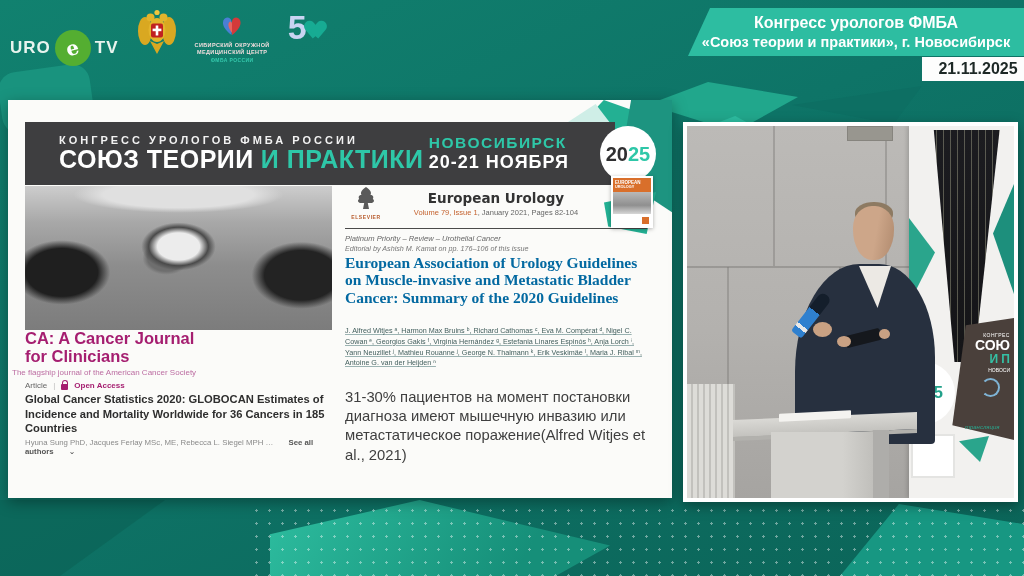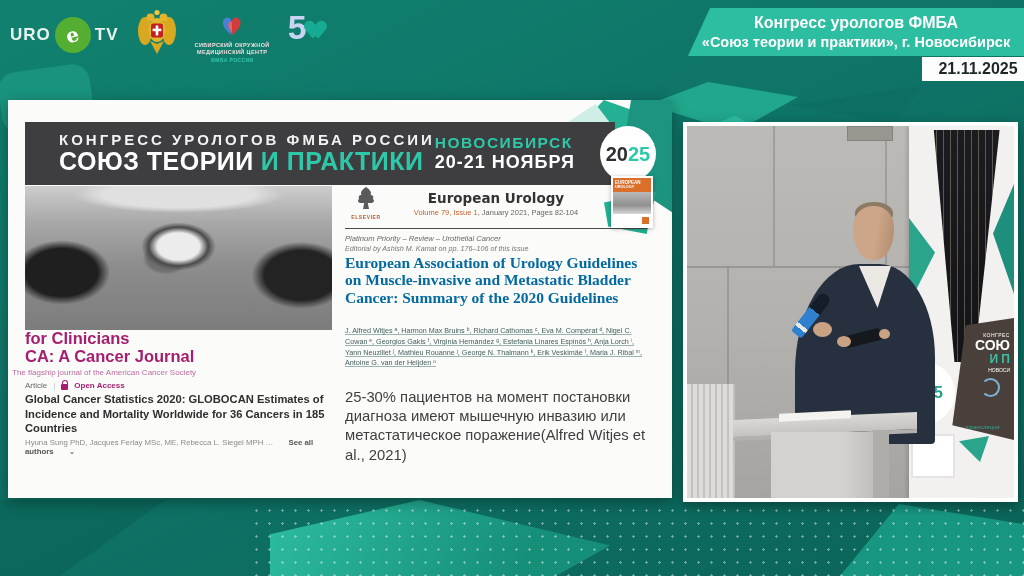--- a/index.html
+++ b/index.html
@@ -3,21 +3,21 @@
 <meta charset="utf-8">
 <style>
   html,body{margin:0;padding:0;background:#0a5a50;}
   .stage{position:relative;width:1024px;height:576px;overflow:hidden;
          background:linear-gradient(155deg,#11816f 0%,#0e7467 45%,#0b6458 100%);
          font-family:"Liberation Sans","DejaVu Sans",sans-serif;}
   
   .bgshape{position:absolute;}
   
   .toplogos{position:absolute;left:10px;top:6px;height:60px;display:flex;align-items:flex-start;gap:18px;}
-  .urotv{display:flex;align-items:center;gap:4px;margin-top:11px;}
+  .urotv{display:flex;align-items:center;gap:4px;margin-top:24px;}
   .urotv .t{color:#e9f4ee;font-weight:700;font-size:17px;letter-spacing:1px;}
   .urocircle{width:36px;height:36px;border-radius:50%;background:#54ae31;display:flex;align-items:center;justify-content:center;}
   .urocircle span{color:#fff;font-weight:800;font-size:20px;transform:rotate(-15deg);font-family:"DejaVu Serif",serif;}
   .medlogo{display:flex;flex-direction:column;align-items:center;margin-top:6px;}
   .medlogo .l1{font-size:5.5px;font-weight:700;color:#f2dede;letter-spacing:.4px;line-height:1.35;text-align:center;}
   .medlogo .l3{font-size:5px;font-weight:700;color:#35c9ad;letter-spacing:.4px;}
   .logo50{display:flex;align-items:flex-start;margin-top:6px;}
   .logo50 .five{font-size:34px;font-weight:800;color:#c9d4f2;line-height:.9;}
   .h50{position:relative;width:22px;height:20px;margin-top:8px;margin-left:-2px;}
   .h50::before,.h50::after{content:'';position:absolute;top:0;width:11px;height:17px;background:#17ab93;border-radius:11px 11px 0 0;}
@@ -30,21 +30,21 @@
   .banner .b1{font-size:16px;font-weight:700;line-height:1.25;}
   .banner .b2{font-size:14.5px;font-weight:800;line-height:1.25;}
   .datebadge{position:absolute;left:922px;top:57px;width:112px;height:24px;background:#fdfdfd;
              display:flex;align-items:center;justify-content:center;font-size:16px;font-weight:800;color:#1d2826;}
   
   .slide{position:absolute;left:8px;top:100px;width:664px;height:398px;background:#fbfbf9;
          box-shadow:0 4px 14px rgba(0,0,0,.35);}
   .deco{position:absolute;}
   .slidebar{position:absolute;left:17px;top:22px;width:590px;height:63px;background:#3e3e40;
             display:flex;align-items:center;justify-content:space-between;padding:0 46px 0 34px;box-sizing:border-box;z-index:3;}
-  .sb-left .r1{color:#f2f2f2;font-size:15px;letter-spacing:3px;font-weight:600;white-space:nowrap;}
+  .sb-left .r1{color:#f2f2f2;font-size:11px;letter-spacing:3px;font-weight:600;white-space:nowrap;}
   .sb-left .r2{font-size:25px;font-weight:800;letter-spacing:.5px;white-space:nowrap;line-height:1.1;}
   .sb-left .r2 .w{color:#fff;} .sb-left .r2 .g{color:#2ec7a8;margin-left:7px;}
   .sb-right{text-align:left;}
   .sb-right .city{color:#2ec7a8;font-size:15.5px;font-weight:800;letter-spacing:1.5px;white-space:nowrap;}
   .sb-right .dates{color:#fff;font-size:18px;font-weight:800;letter-spacing:1px;white-space:nowrap;}
   .yearcircle{position:absolute;left:592px;top:26px;width:56px;height:56px;border-radius:50%;background:#fff;
               display:flex;align-items:center;justify-content:center;z-index:4;font-size:20px;font-weight:800;}
   .yearcircle .yd{color:#2f2f31;} .yearcircle .yt{color:#2ec7a8;}
   .mri{position:absolute;left:17px;top:86px;width:307px;height:144px;
        background:
@@ -224,22 +224,22 @@
         <div class="dates">20-21 НОЯБРЯ</div>
       </div>
     </div>
     <div class="yearcircle">
       <span class="yd">20</span>
         <span class="yt">25</span>
     </div>
 
     <div class="mri"></div>
     <div class="ca-name">
+      <div>CA: A Cancer Journal</div>
       <div>for Clinicians</div>
-      <div>CA: A Cancer Journal</div>
     </div>
     <div class="ca-tag">The flagship journal of the American Cancer Society</div>
     <div class="ca-row">
       <span class="art">Article</span>
       <span class="sep">|</span>
       <span class="lock"></span>
       <span class="ca-oa">Open Access</span>
     </div>
     <div class="ca-title">Global Cancer Statistics 2020: GLOBOCAN Estimates of Incidence and Mortality Worldwide for 36 Cancers in 185 Countries</div>
     <div class="ca-auth">
@@ -270,21 +270,21 @@
         <div style="font-size:3.8px;">UROLOGY</div>
       </div>
       <div class="ci"></div>
       <div class="cs"></div>
     </div>
     <div class="eu-rule"></div>
     <div class="eu-cat">Platinum Priority – Review – Urothelial Cancer</div>
     <div class="eu-ed">Editorial by Ashish M. Kamat on pp. 176–106 of this issue</div>
     <div class="eu-title">European Association of Urology Guidelines on Muscle-invasive and Metastatic Bladder Cancer: Summary of the 2020 Guidelines</div>
     <div class="eu-auth">J. Alfred Witjes ᵃ, Harmon Max Bruins ᵇ, Richard Cathomas ᶜ, Eva M. Compérat ᵈ, Nigel C. Cowan ᵉ, Georgios Gakis ᶠ, Virginia Hernández ᵍ, Estefania Linares Espinós ʰ, Anja Lorch ⁱ, Yann Neuzillet ʲ, Mathieu Rouanne ʲ, George N. Thalmann ᵏ, Erik Veskimäe ˡ, Maria J. Ribal ᵐ, Antoine G. van der Heijden ⁿ</div>
-    <div class="eu-body">25-30% пациентов на момент постановки диагноза имеют мышечную инвазию или метастатическое поражение(Alfred Witjes et al., 2021)</div>
+    <div class="eu-body">31-30% пациентов на момент постановки диагноза имеют мышечную инвазию или метастатическое поражение(Alfred Witjes et al., 2021)</div>
   </div>
 
   <div class="video">
     <div class="vin">
       <div class="tileh"></div>
       <div class="tilev" style="left:86px;height:140px;"></div>
       <div class="tilev" style="left:198px;height:140px;"></div>
       <div class="tilev" style="left:40px;top:141px;height:231px;"></div>
       <div class="tilev" style="left:152px;top:141px;height:231px;"></div>
       <div class="vent"></div>

